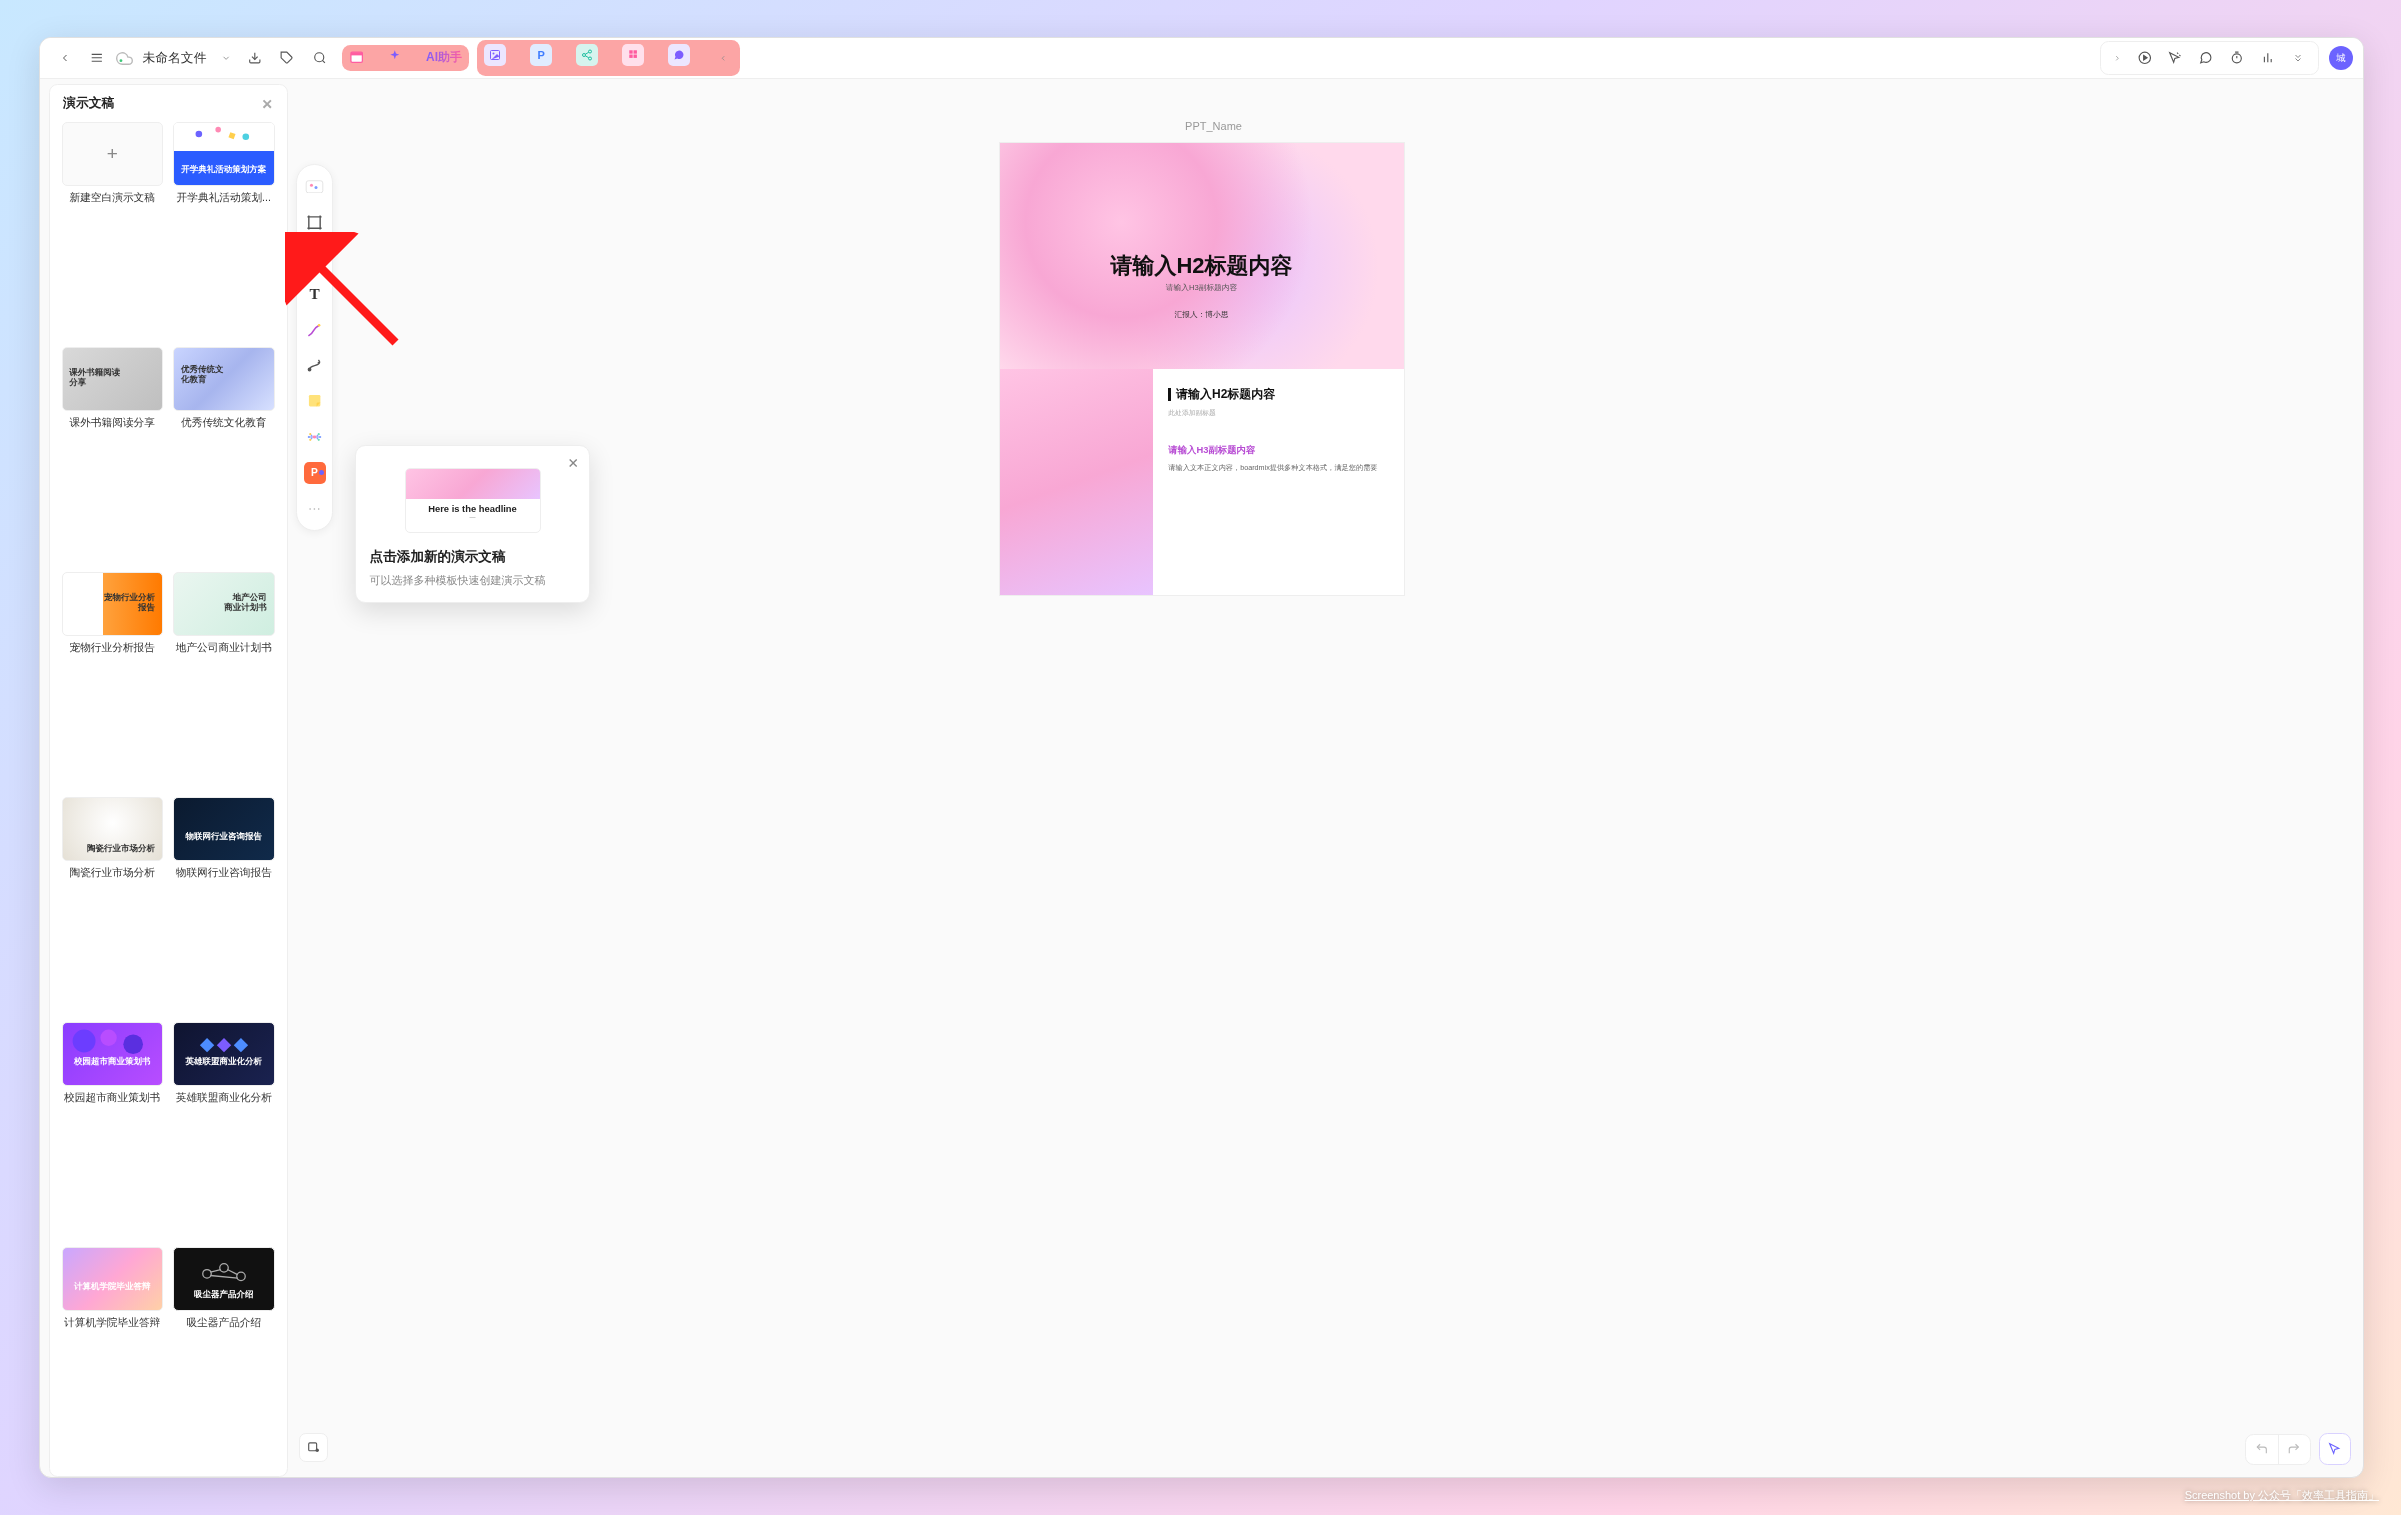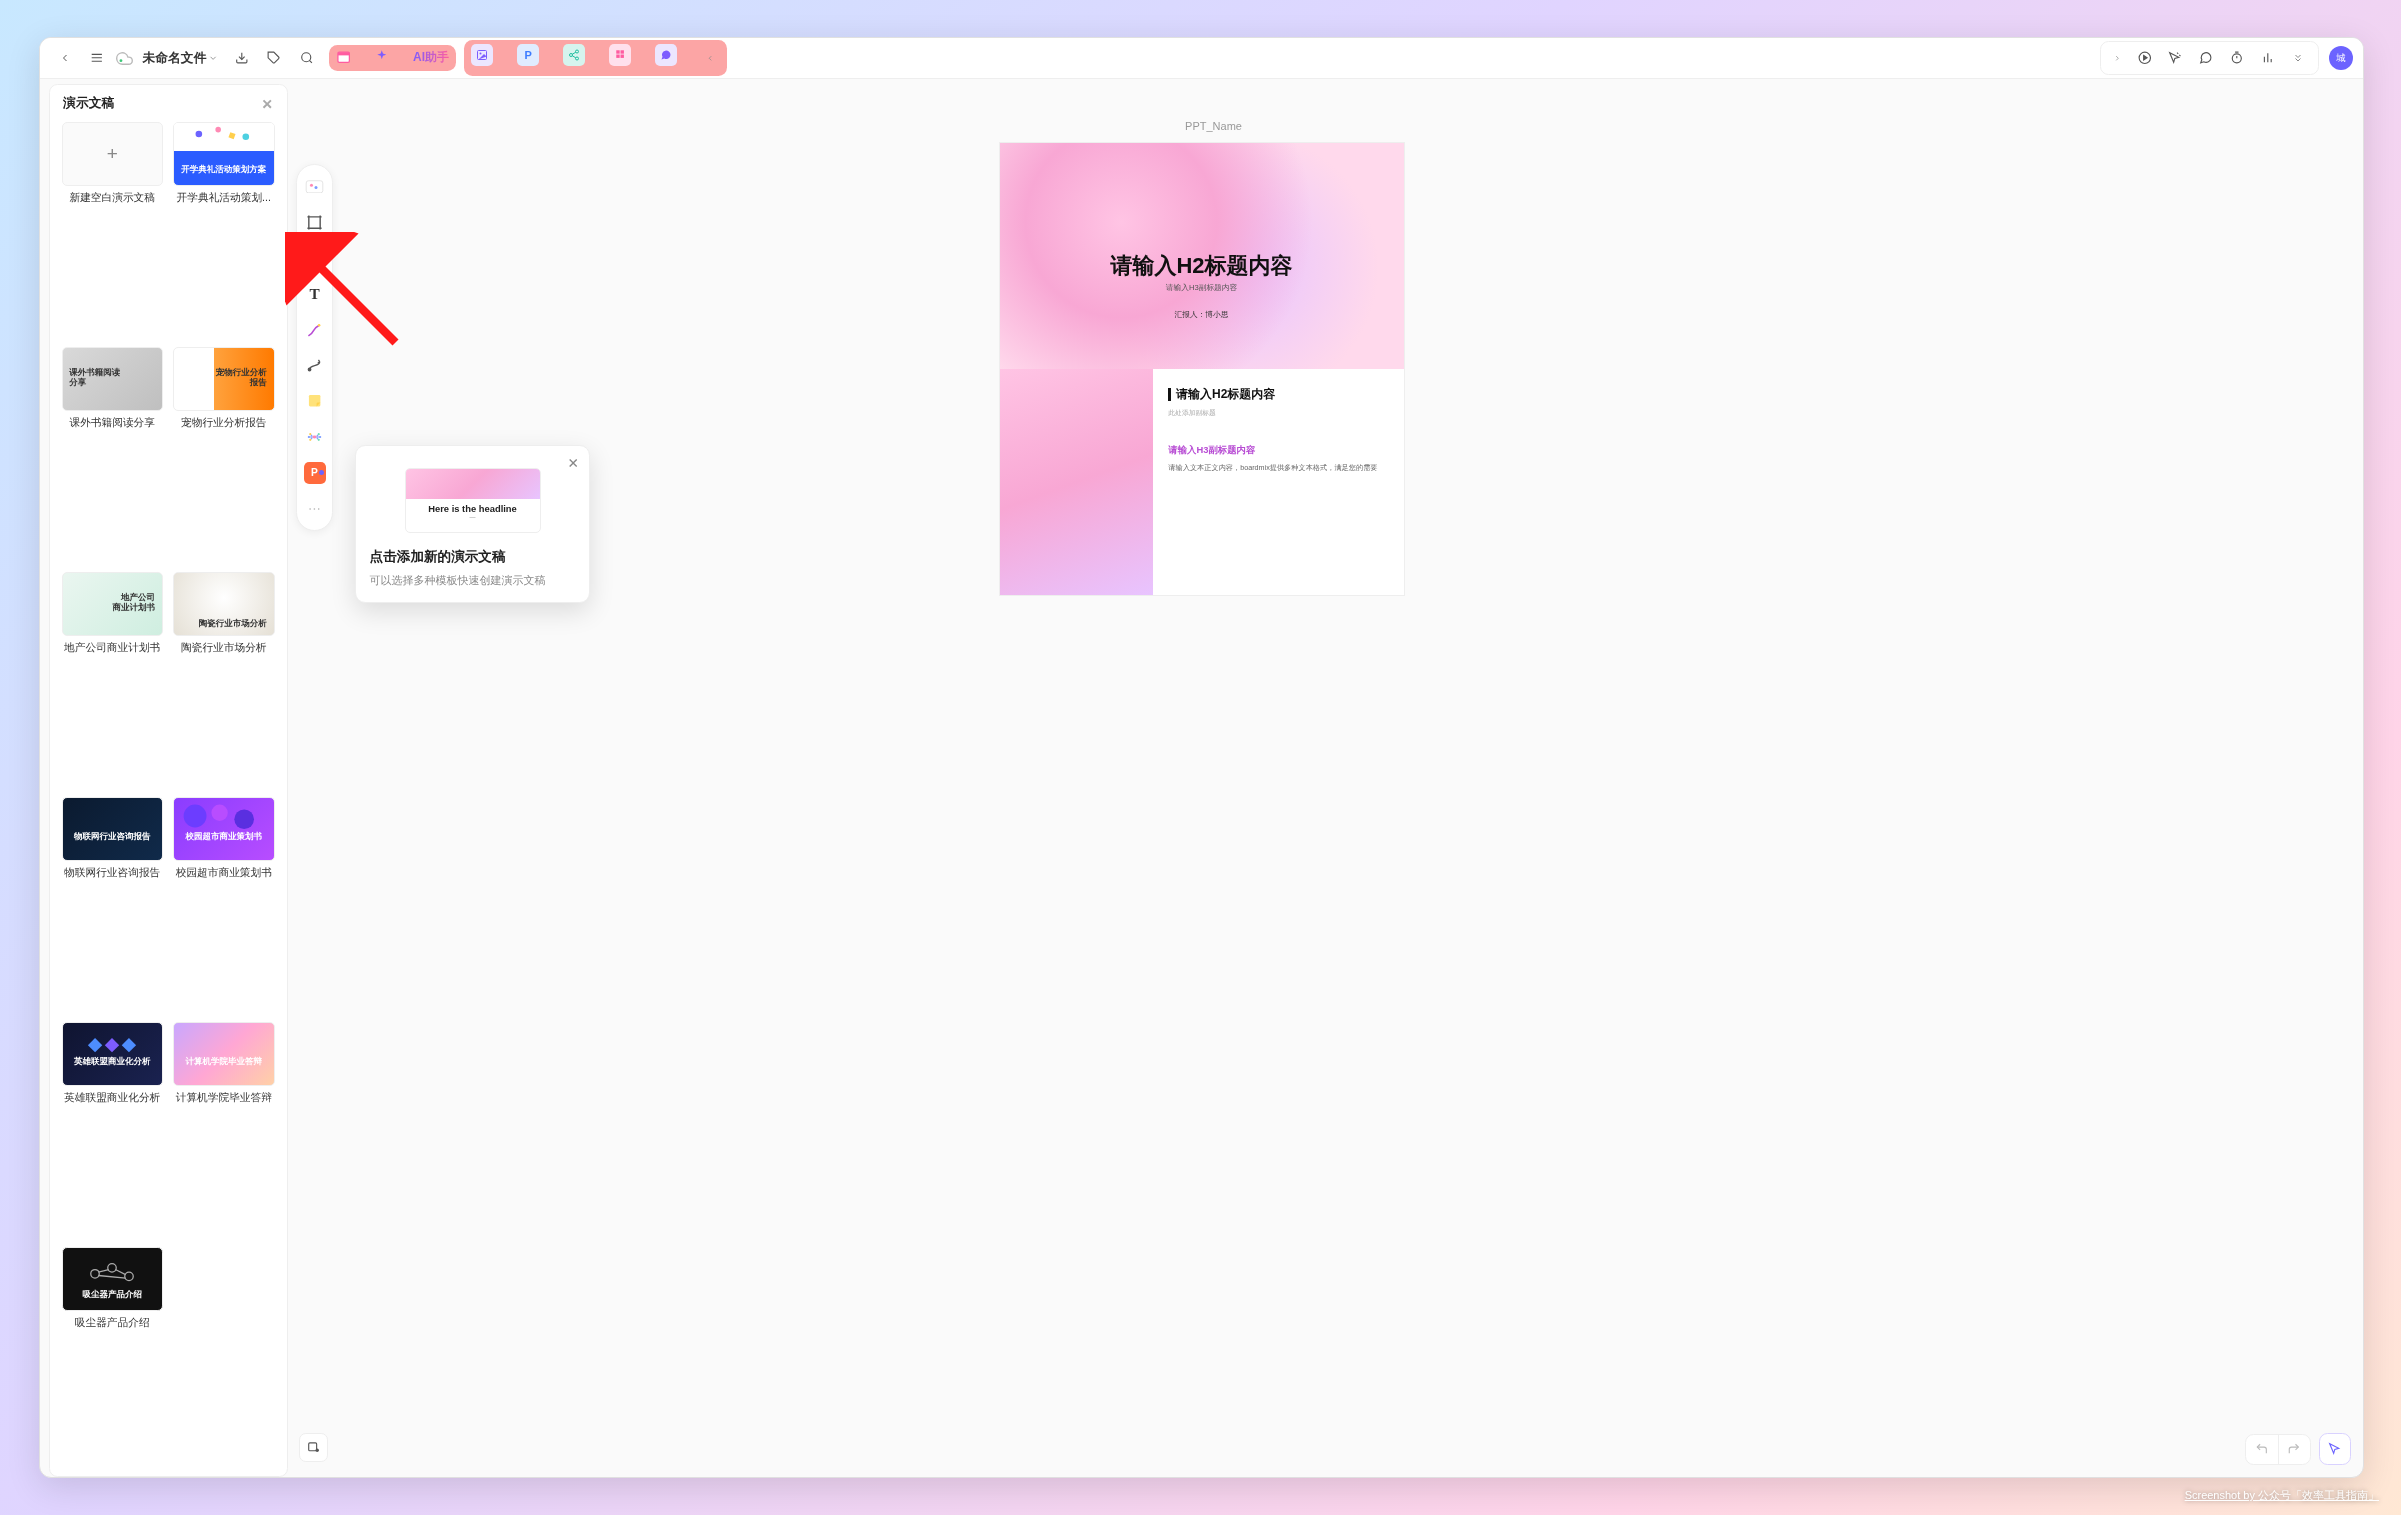--- a/index.html
+++ b/index.html
@@ -33,24 +33,23 @@
   }
   .tb-btn, .tb-icon {
     width: 29px; height: 29px;
     display: inline-flex;
     align-items: center; justify-content: center;
     border-radius: 5.1px;
     color: #555;
     font-size: 12px;
   }
   .filename {
-    display: flex; align-items: center; gap:2px;
+    display: flex; align-items: center; gap:15px;
     font-size: 12.8px; color: #333;
     padding: 0 5.1px;
-    font-weight: bold;
   }
   .filename svg { width:10.2px; height:10.2px; }
   .cloud-dot { width:19px;height:19px;display:inline-flex;align-items:center;justify-content:center; }
   .ai-label { display:flex;align-items:center;gap:3.4px;font-weight:600;font-size:12px;
     background: linear-gradient(90deg,#7c5cff,#ff5ca0); -webkit-background-clip:text; color:transparent; }
   .tool-badge { width:22px;height:22px;border-radius:5.1px;display:inline-flex;align-items:center;justify-content:center;font-size:11px;font-weight:700; }
   .tool-row { display:flex;gap:24px;align-items:flex-start;background:#fca5a5;border-radius:8.5px;padding:3.4px 6.8px;margin-left:5.1px; }
   .right-tools { margin-left:auto; display:flex; align-items:center;gap:5.1px; }
   .right-group { display:flex;align-items:center;gap:1.7px;background:#fff;border:0.9px solid #eee;border-radius:8.5px;padding:1.7px 5.1px; }
   .avatar { width:24px;height:24px;border-radius:50%;background:#6c63ff;color:#fff;display:flex;align-items:center;justify-content:center;font-size:9.4px;margin-left:5.1px; overflow:hidden;}
@@ -348,20 +347,27 @@
               <div class="inner-caption" style="bottom: 18%; text-align: center;">开学典礼活动策划方案</div>
             </div>
             <div class="tpl-label">开学典礼活动策划...</div>
           </div>
           <div class="tpl-card">
             <div class="tpl-thumb" style="background:linear-gradient(135deg,#d9d9d9,#bfbfbf);color:#333;">
               <div class="inner-caption" style="white-space: pre-line; color: rgb(51, 51, 51); inset: 30% auto auto 6.8px; text-align: left;">课外书籍阅读
 分享</div>
             </div>
             <div class="tpl-label">课外书籍阅读分享</div>
+          </div>
+          <div class="tpl-card">
+            <div class="tpl-thumb" style="background:linear-gradient(135deg,#c9d4ff,#a7b5ee,#d7e0ff);color:#223;">
+              <div class="inner-caption" style="white-space: pre-line; color: rgb(51, 51, 51); inset: 25% auto auto 6.8px; text-align: left;">优秀传统文
+化教育</div>
+            </div>
+            <div class="tpl-label">优秀传统文化教育</div>
           </div>
           <div class="tpl-card">
             <div class="tpl-thumb" style="background:linear-gradient(90deg,#fff 0%,#fff 40%,#ffa23d 40%,#ff7a00 100%);color:#333;">
               <div class="inner-caption" style="white-space: pre-line; color: rgb(51, 51, 51); inset: 30% 6.8px auto auto; text-align: right;">宠物行业分析
 报告</div>
             </div>
             <div class="tpl-label">宠物行业分析报告</div>
           </div>
           <div class="tpl-card">
             <div class="tpl-thumb" style="background:linear-gradient(135deg,#eaf6f0,#cfeee0);color:#555;">

